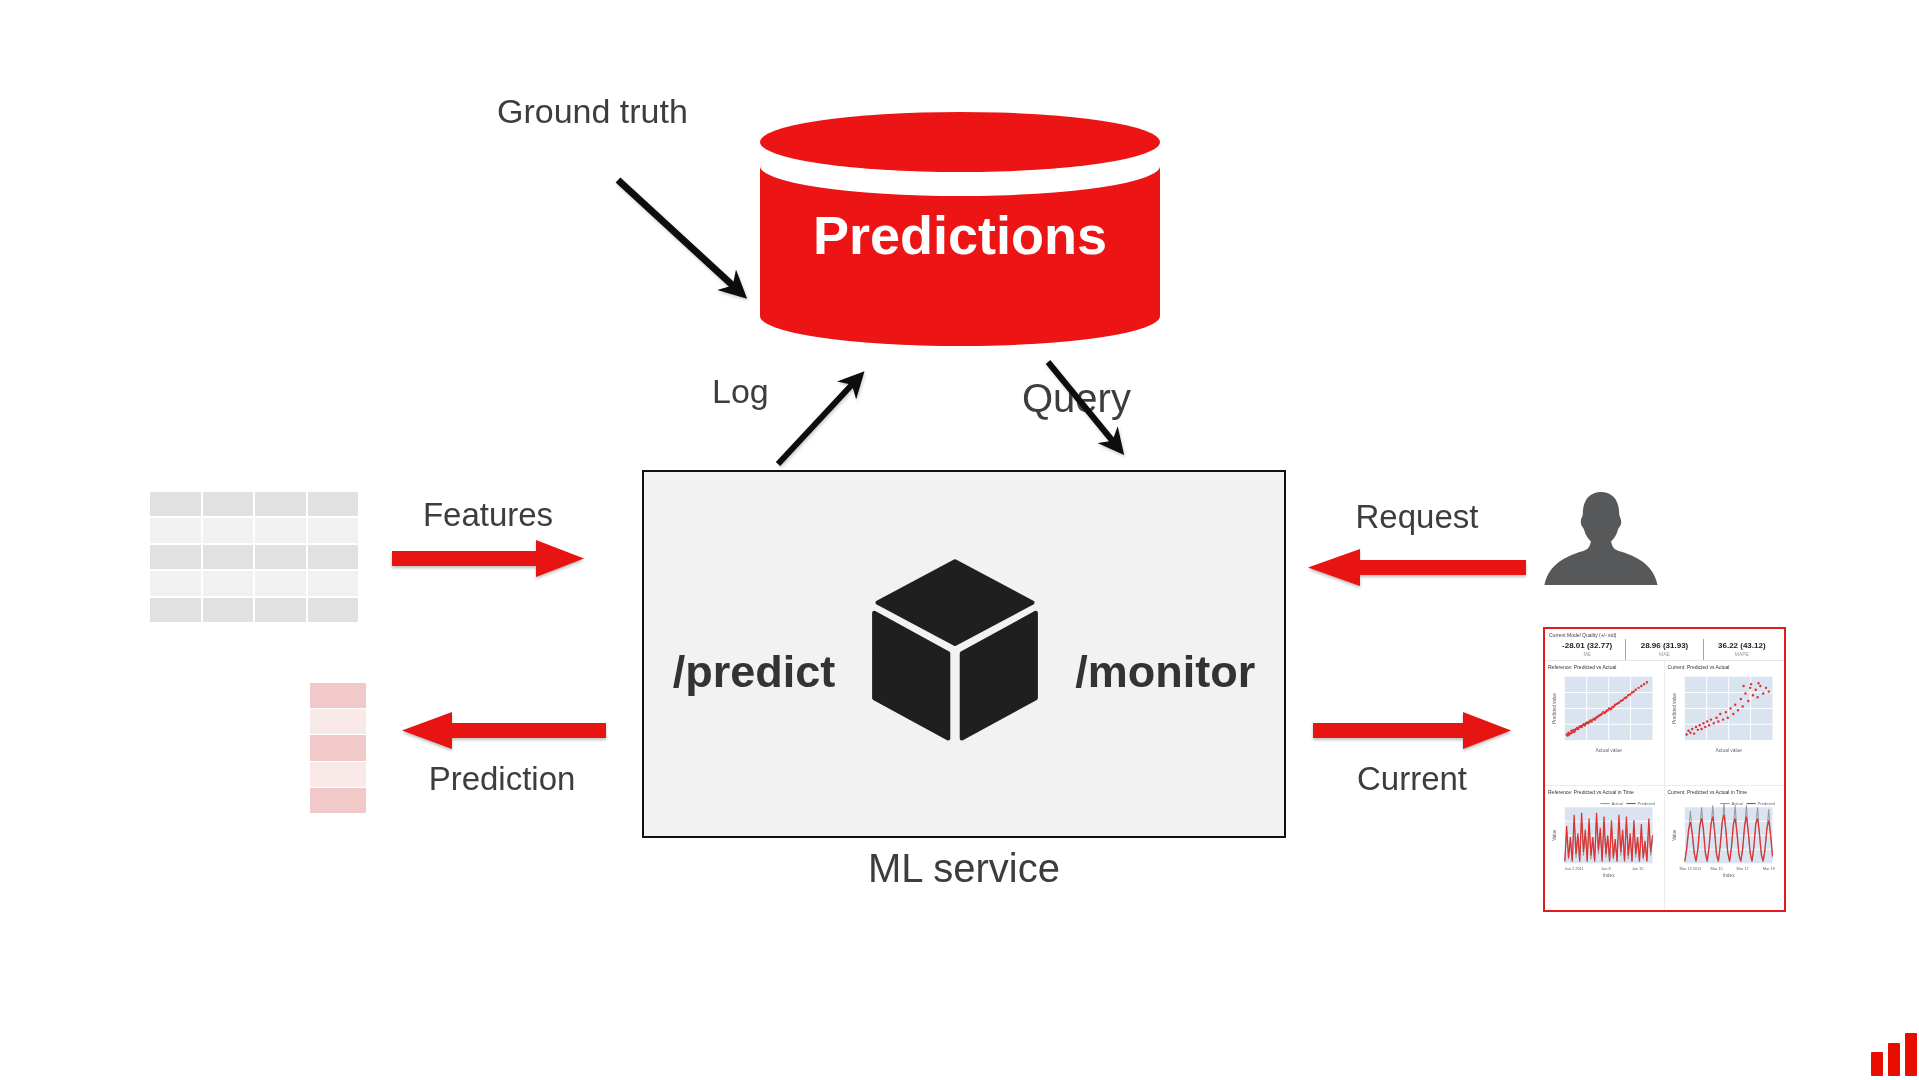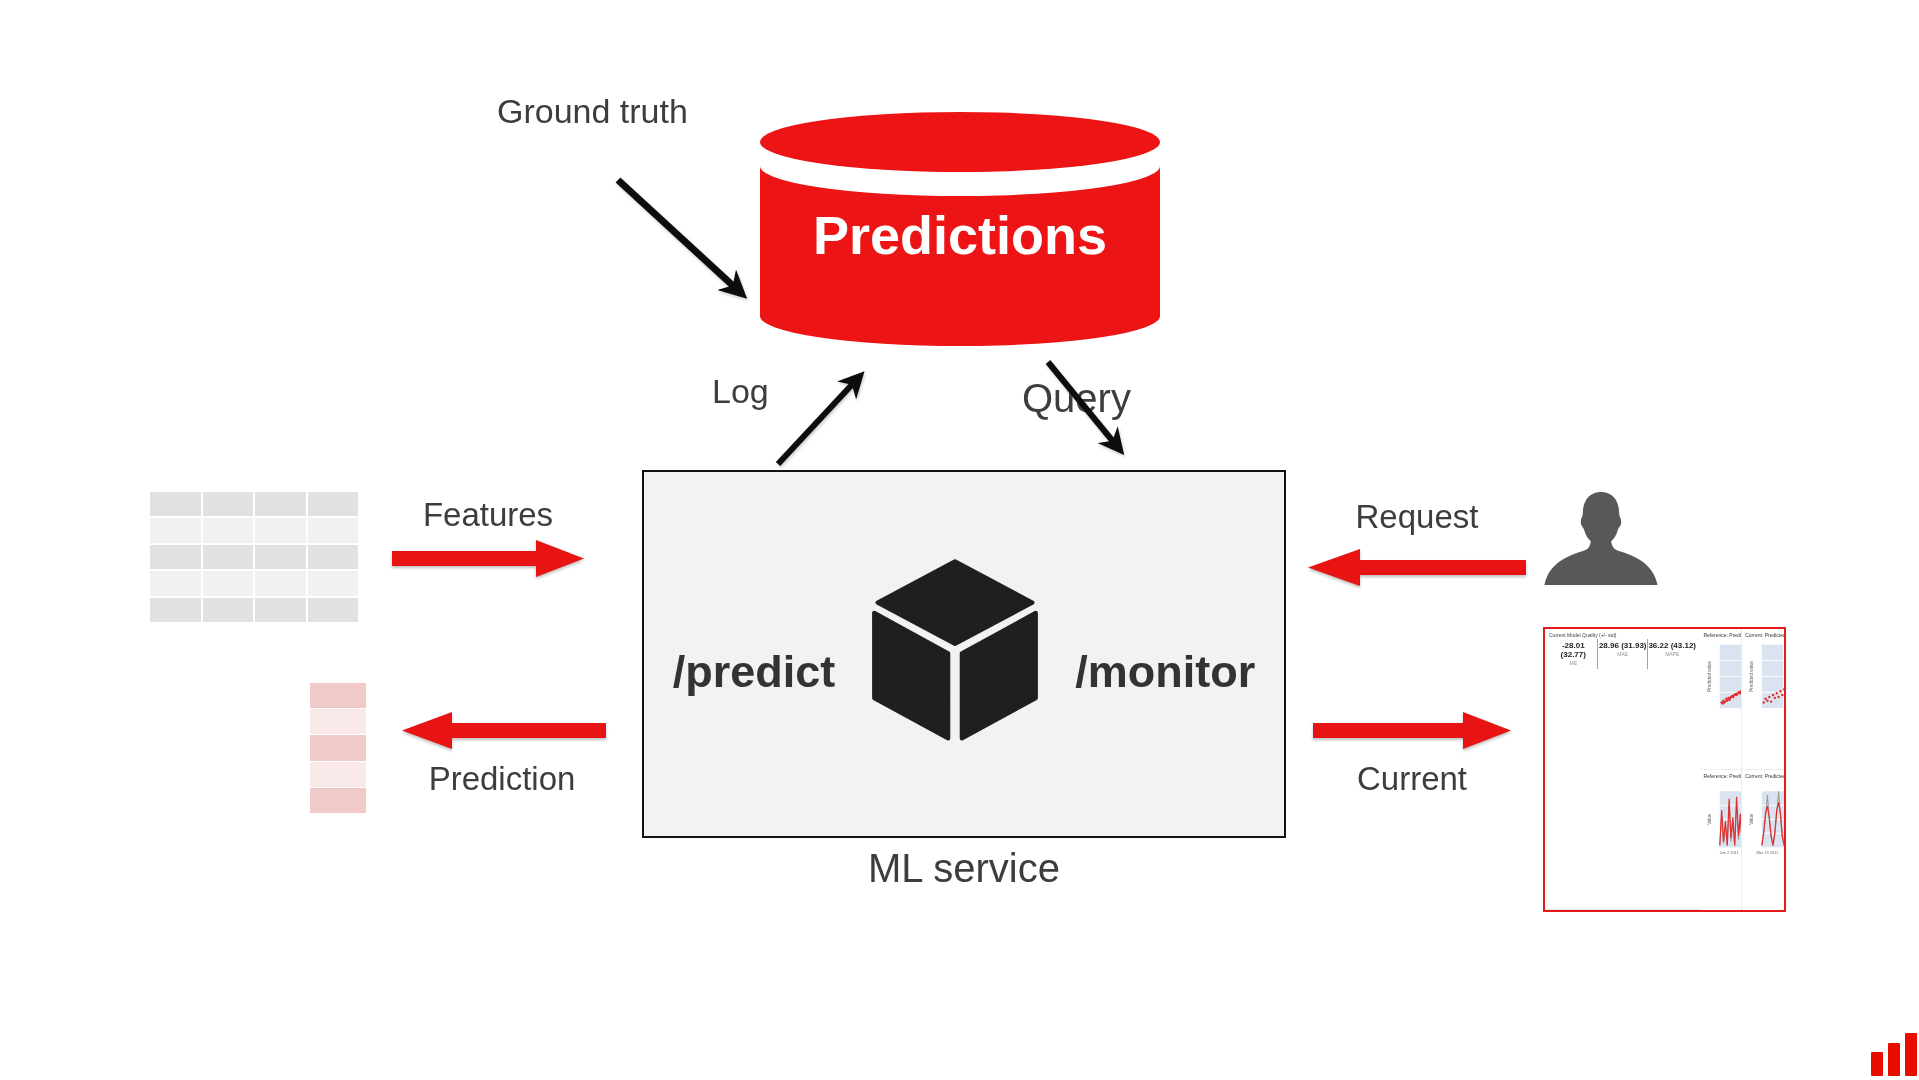--- a/index.html
+++ b/index.html
@@ -53,21 +53,21 @@
   .req-arrow{left:1308px;top:548px;}
   .person{left:1540px;top:487px;}
   .rep-arrow{left:1313px;top:711px;}
   .rep-label{left:1313px;top:760px;width:198px;font-size:33px;}
 
   .red-arrow{filter:drop-shadow(0 2px 1.5px rgba(110,110,110,.45));}
   .blk-arrow{filter:drop-shadow(1px 2px 1.5px rgba(130,130,130,.4));}
 
   
   .dashboard{left:1543px;top:627px;width:243px;height:285px;background:#fff;
-             border:2px solid #E31A1A;box-sizing:border-box;display:flex;flex-direction:row;}
+             border:2px solid #E31A1A;box-sizing:border-box;display:flex;flex-direction:column;}
   .dash-header{border-bottom:1px solid #E6E6E6;padding:3px 4px 0 4px;}
   .dash-title{font-size:5px;color:#444;}
   .dash-metrics{display:flex;margin-top:1px;}
   .metric{flex:1;text-align:center;padding:2px 0 3px 0;border-left:1px solid #a3a3a3;}
   .metric:first-child{border-left:none;}
   .metric-value{font-size:8px;font-weight:700;color:#222;}
   .metric-label{font-size:5px;color:#999;margin-top:1px;}
   .dash-grid{flex:1;display:grid;grid-template-columns:1fr 1fr;grid-template-rows:1fr 1fr;}
   .panel{padding:3px 2px 1px 3px;border-right:1px solid #EDEDED;border-bottom:1px solid #EDEDED;overflow:hidden;}
   .panel:nth-child(2n){border-right:none;}

